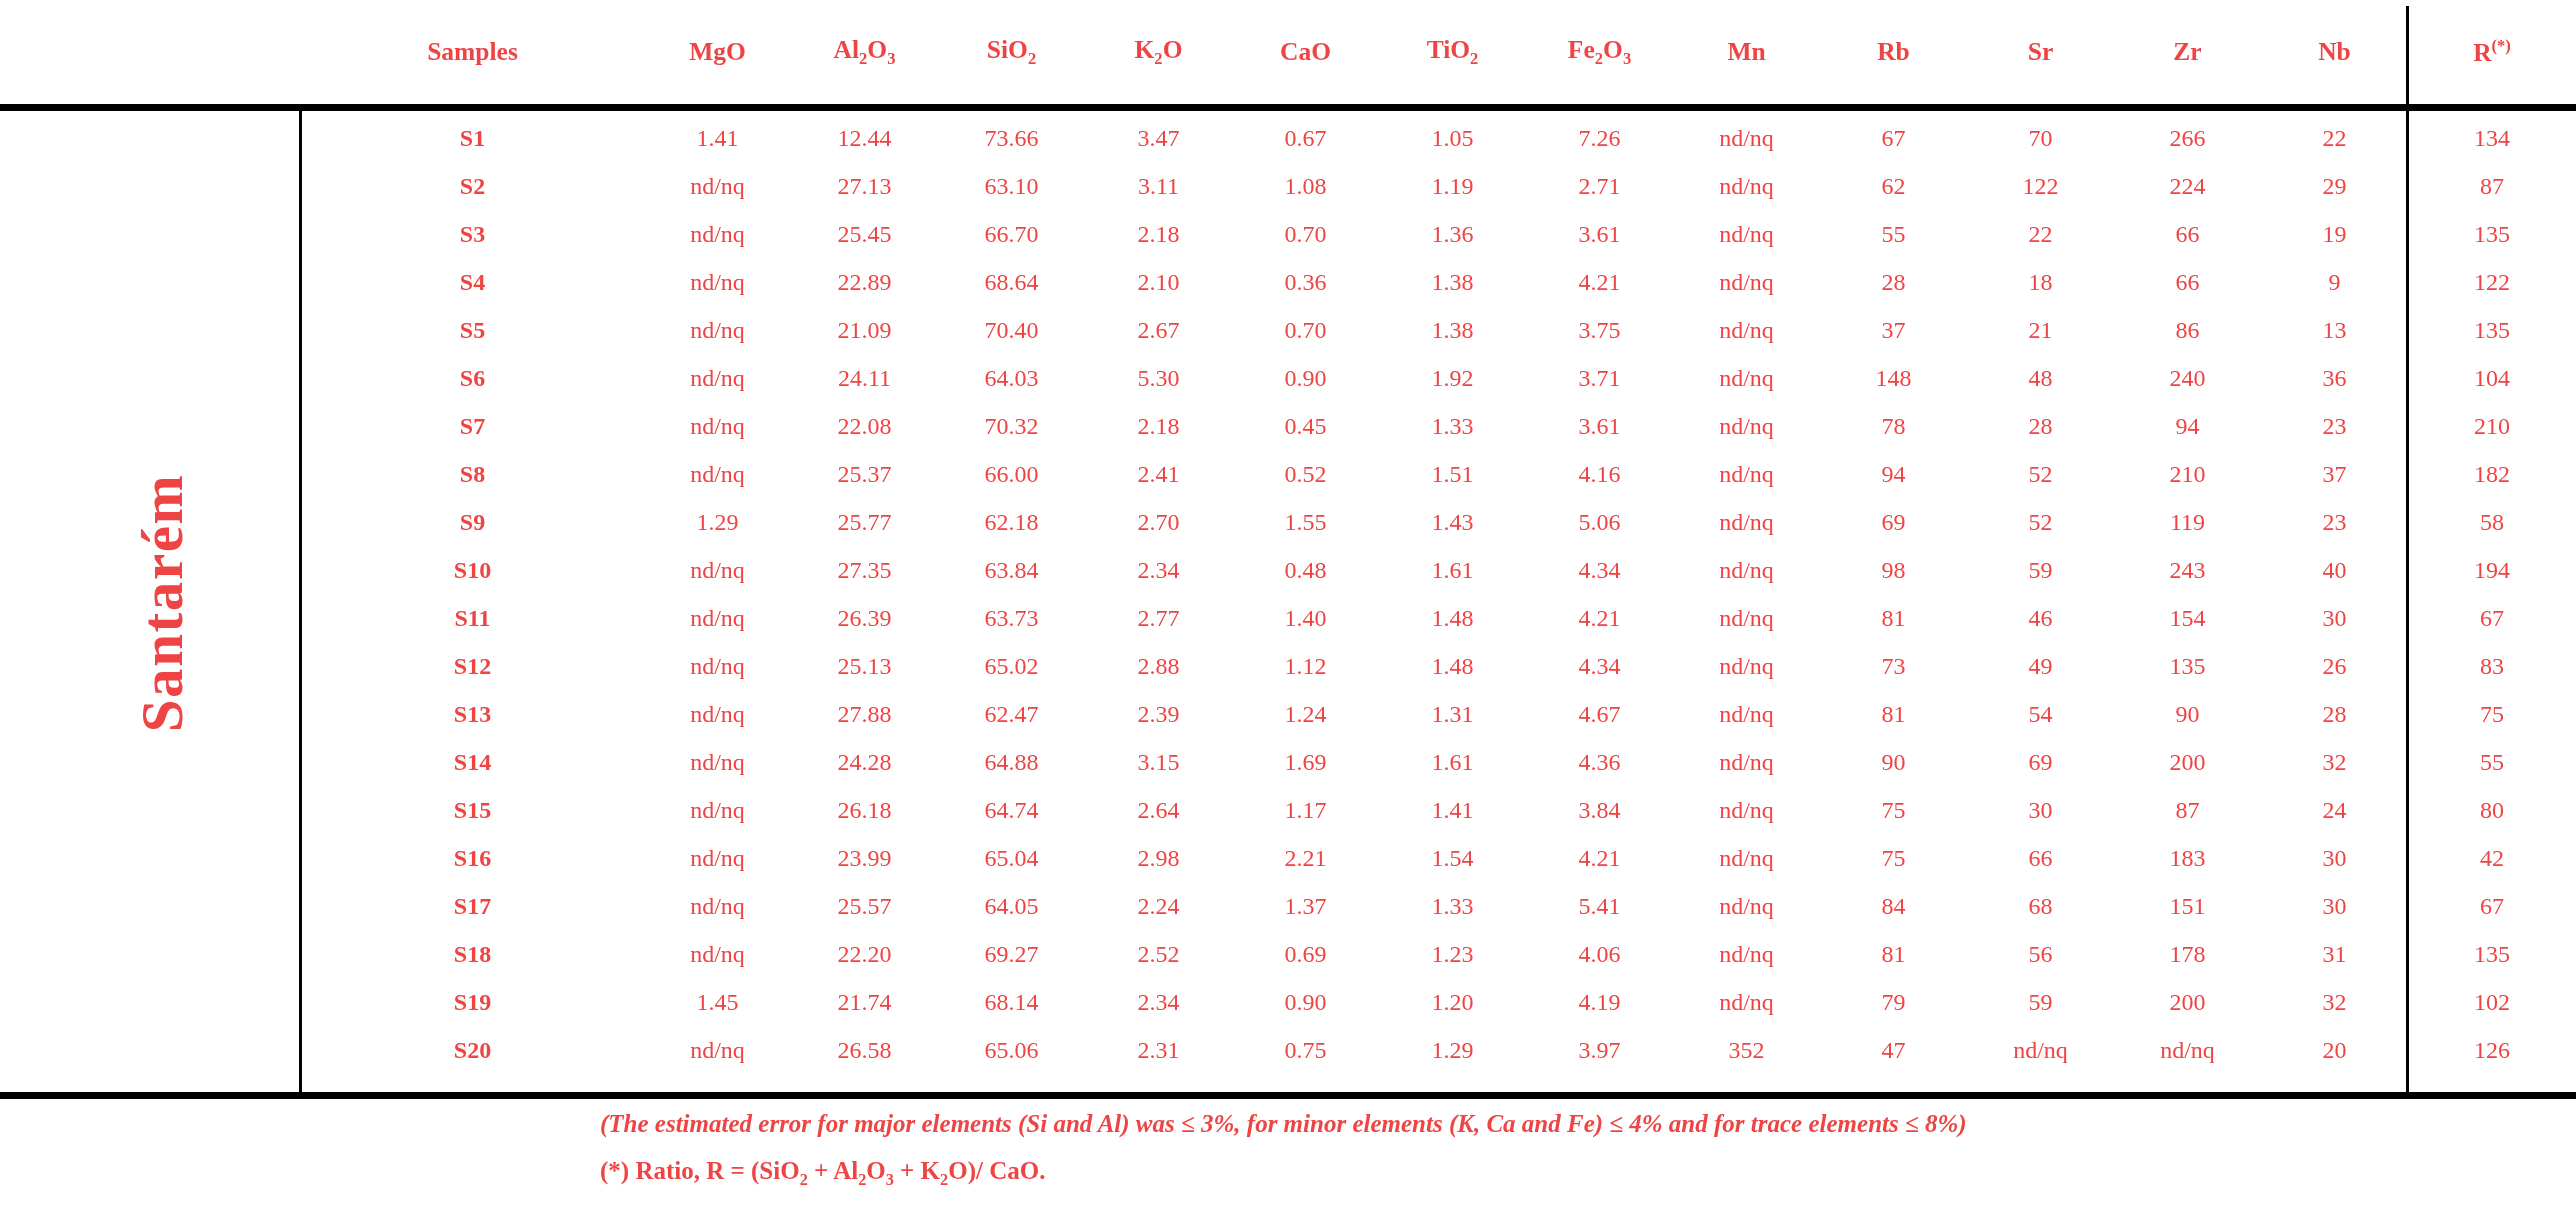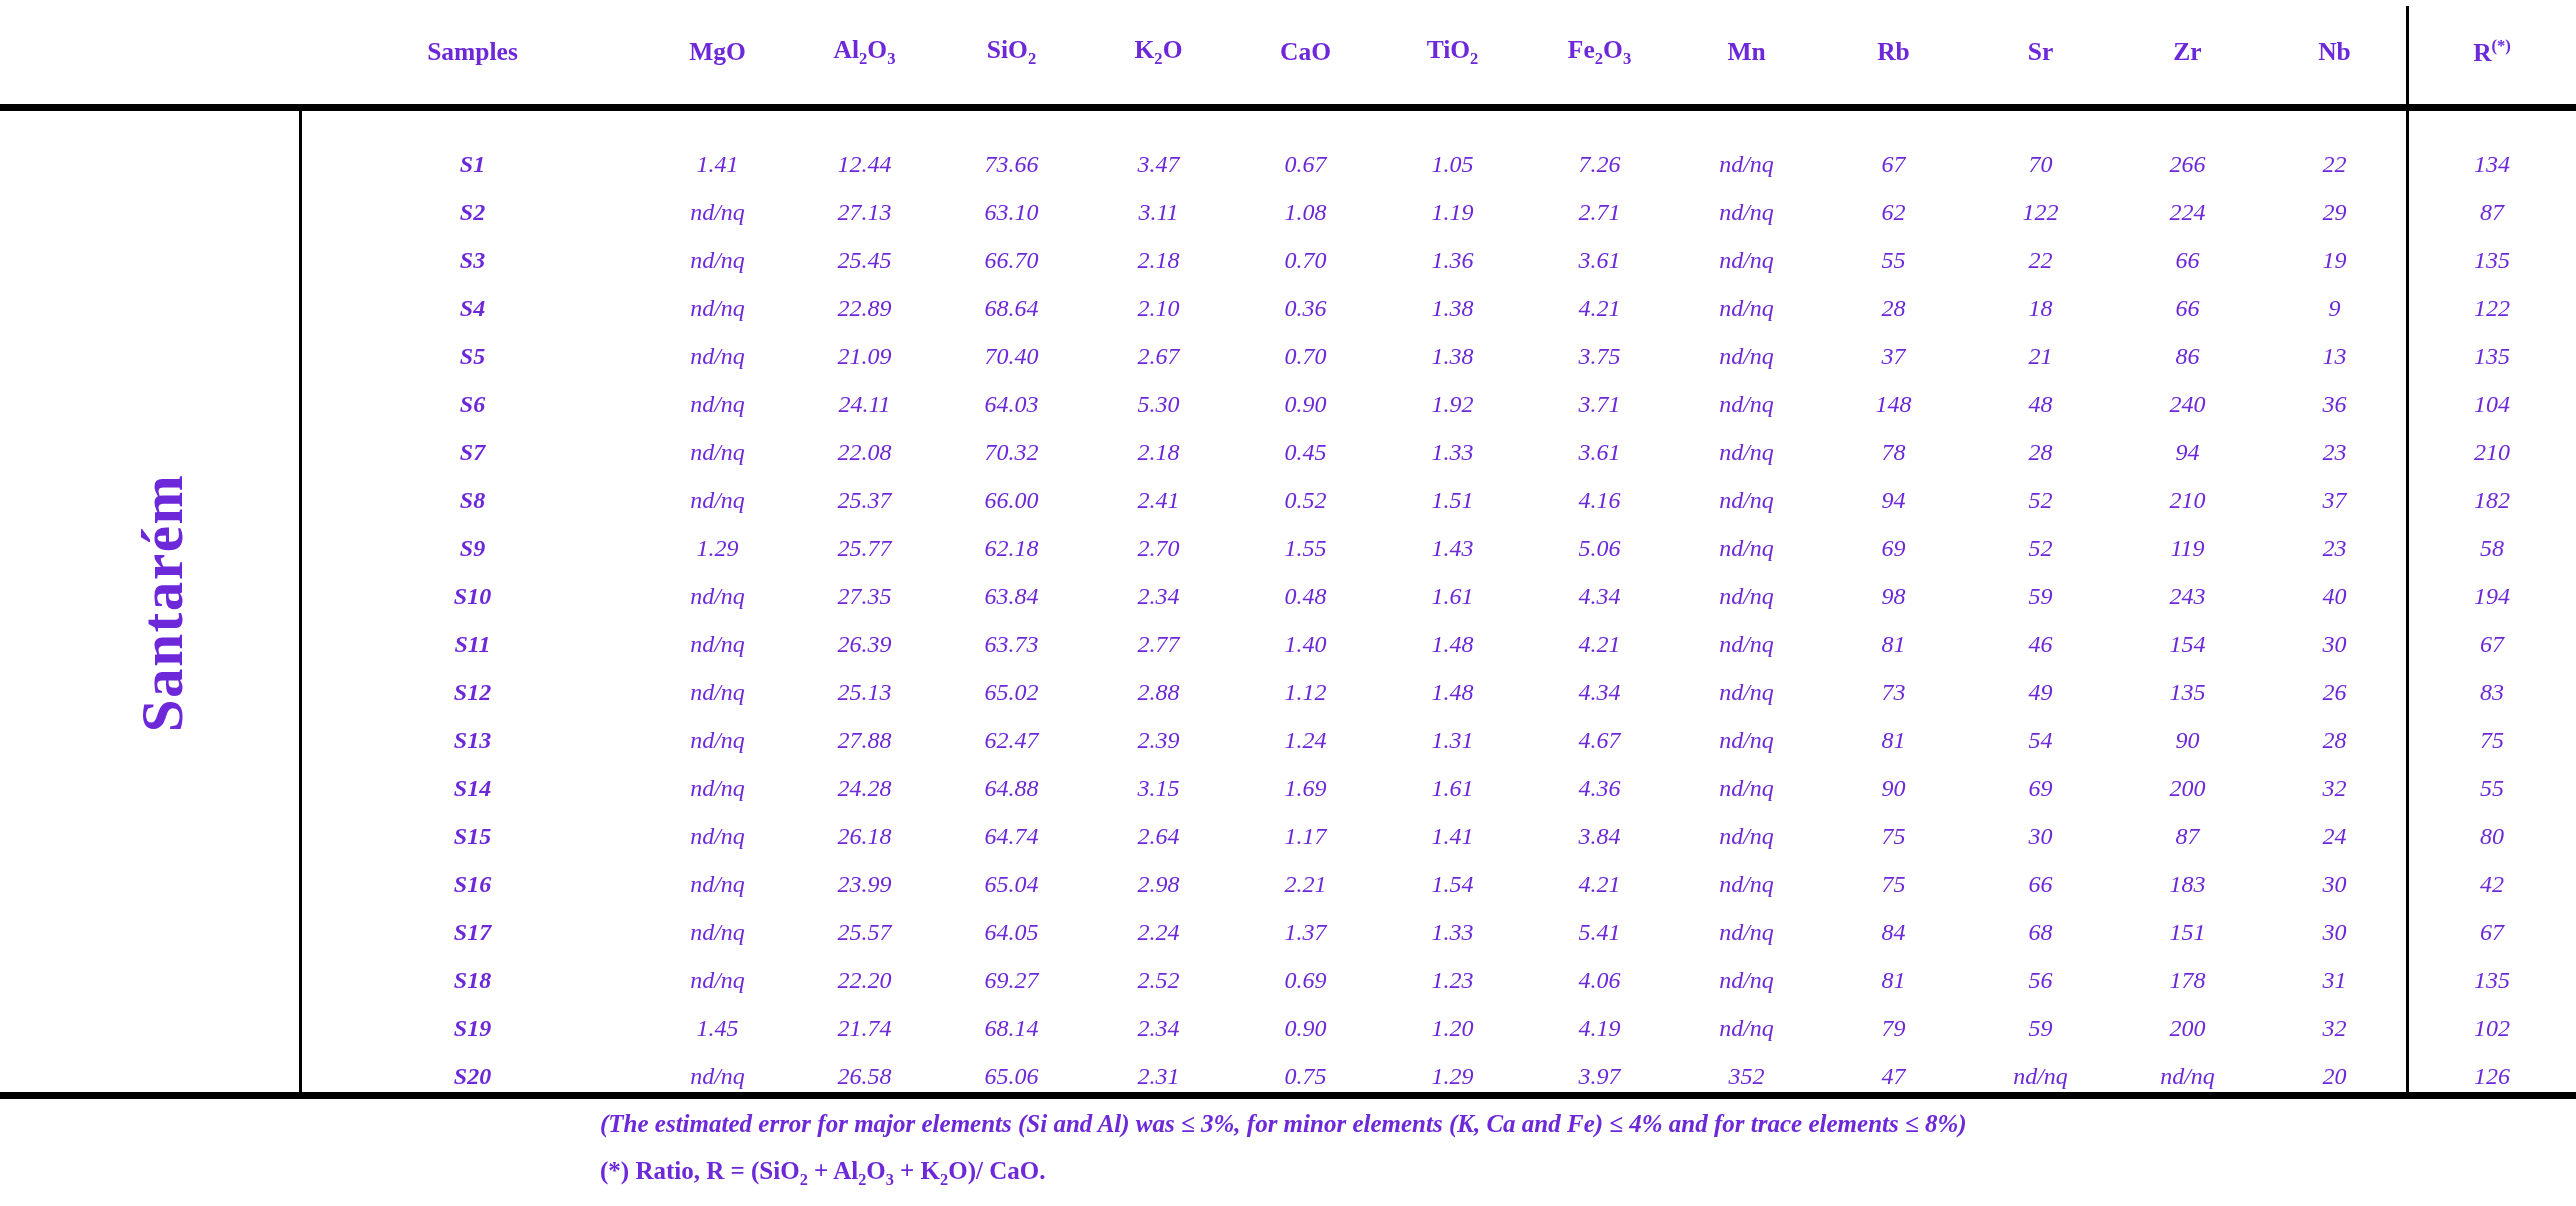--- a/index.html
+++ b/index.html
@@ -1,21 +1,21 @@
 <!DOCTYPE html>
 <html style="font-size:12.8px"><head>
 <meta charset="utf-8">
 <style>
   html, body { margin: 0; padding: 0; background: #ffffff; }
   #page {
     position: relative;
     width: 2576px;
     height: 1206px;
     background: #ffffff;
-    color: #6d28d9;
+    color: #ef4444;
     font-family: "Liberation Serif", "DejaVu Serif", serif;
     overflow: hidden;
   }
 
   
   .grid-row {
     display: grid;
     grid-template-columns: 301px 343px repeat(12, 147px) 1fr;
     align-items: center;
   }
@@ -30,21 +30,21 @@
   .hrule {
     position: absolute; left: 0; width: 2576px; height: 7.2px; background: #000000;
   }
   #top-rule { top: 104px; }
   #bottom-rule { top: 1092px; }
   .vrule { position: absolute; background: #000000; width: 3.2px; }
   #vrule-left { left: 299px; top: 111px; height: 981px; }
   #vrule-right { left: 2406px; top: 6.4px; height: 1086px; }
 
   
-  #table-body { position: absolute; top: 111px; left: 0; width: 2576px; padding-top: 29px; font-style: italic; }
+  #table-body { position: absolute; top: 111px; left: 0; width: 2576px; padding-top: 3px; }
   .row { height: 48px; font-size: 24px; }
   .cell { text-align: center; white-space: nowrap; }
   .cell.sample { font-weight: bold; }
 
   
   #group-label {
     position: absolute;
     left: 162px; top: 603px;
     transform: translate(-50%, -50%) rotate(-90deg);
     font-weight: bold;

